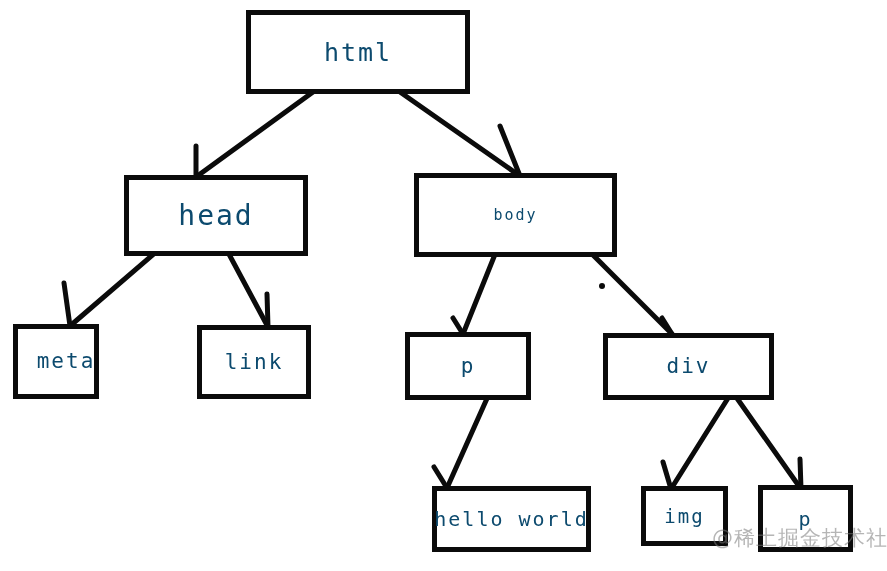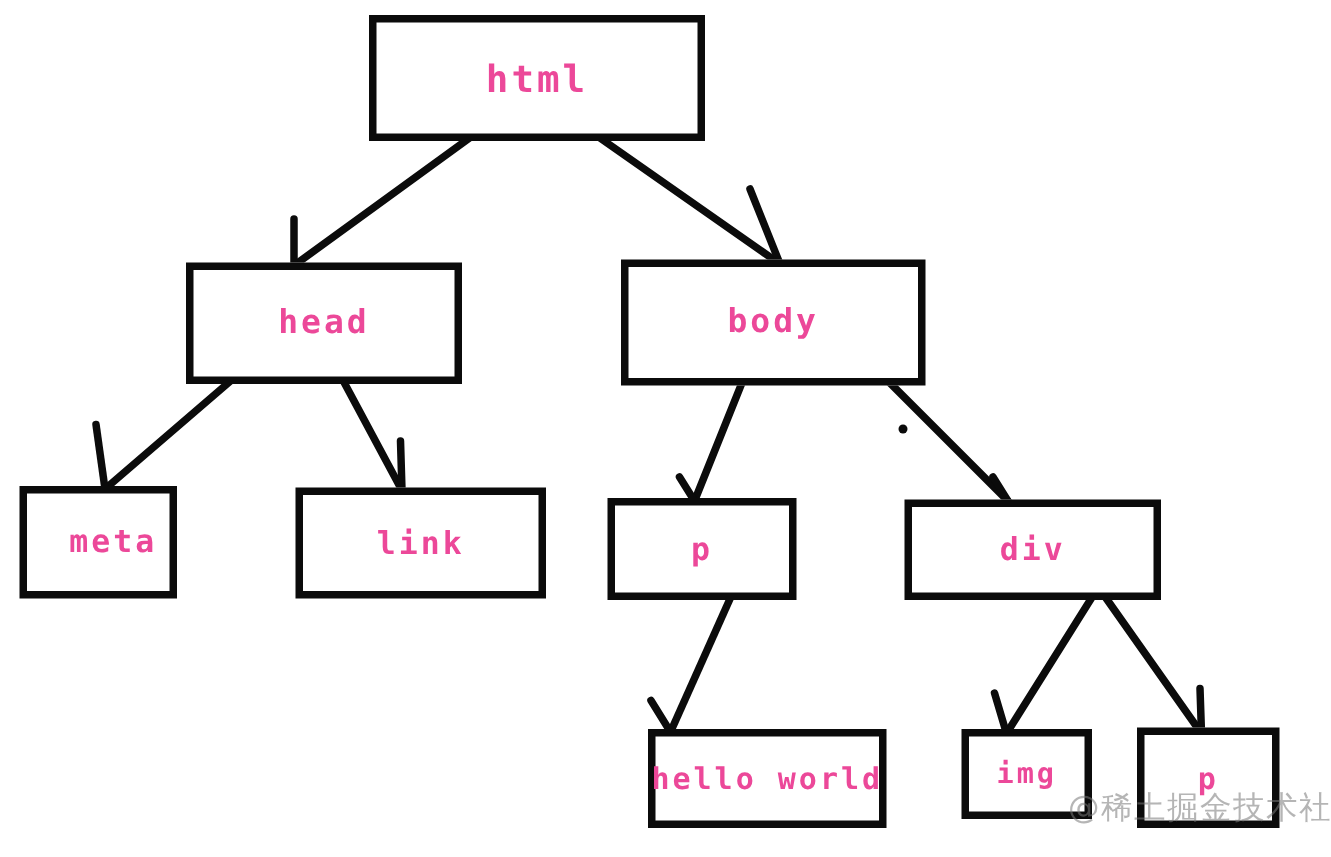--- a/index.html
+++ b/index.html
@@ -16,22 +16,22 @@
     font-family: "DejaVu Sans Mono", "Liberation Mono", monospace;
   }
   .node {
     position: absolute;
     box-sizing: border-box;
     border: 5px solid #0b0b0b;
     background: #ffffff;
     display: flex;
     align-items: center;
     justify-content: center;
-    color: #ec4899;
-    font-weight: bold;
+    color: #0c4a6e;
+    font-weight: normal;
     letter-spacing: 2px;
     z-index: 3;
     white-space: nowrap;
   }
   .node-label {
     display: block;
     line-height: 1;
   }
   #edges {
     position: absolute;
@@ -114,29 +114,29 @@
         <line class="edge-line" x1="734" y1="394" x2="801" y2="489"></line>
         <line class="edge-head" x1="800" y1="459" x2="801" y2="489"></line>
       </g>
     </svg>
 
   <div id="node-layer">
       <div class="node" style="left: 246px; top: 10px; width: 224px; height: 84px;">
         <span class="node-label" style="font-size: 25px;">html</span>
       </div>
       <div class="node" style="left: 124px; top: 175px; width: 184px; height: 81px;">
-        <span class="node-label" style="font-size: 22px;">head</span>
+        <span class="node-label" style="font-size: 28px;">head</span>
       </div>
       <div class="node" style="left: 414px; top: 173px; width: 203px; height: 84px;">
-        <span class="node-label" style="font-size: 22px;">body</span>
+        <span class="node-label" style="font-size: 15px;">body</span>
       </div>
-      <div class="node" style="left: 13px; top: 324px; width: 105px; height: 75px; padding-left: 20px;">
+      <div class="node" style="left: 13px; top: 324px; width: 86px; height: 75px; padding-left: 20px;">
         <span class="node-label" style="font-size: 21px;">meta</span>
       </div>
-      <div class="node" style="left: 197px; top: 325px; width: 167px; height: 74px;">
+      <div class="node" style="left: 197px; top: 325px; width: 114px; height: 74px;">
         <span class="node-label" style="font-size: 21px;">link</span>
       </div>
       <div class="node" style="left: 405px; top: 332px; width: 126px; height: 68px;">
         <span class="node-label" style="font-size: 21px;">p</span>
       </div>
       <div class="node" style="left: 603px; top: 333px; width: 171px; height: 67px;">
         <span class="node-label" style="font-size: 21px;">div</span>
       </div>
       <div class="node" style="left: 404px; top: 486px; width: 159px; height: 66px; margin-left: 28px;">
         <span class="node-label" style="font-size: 20px;">hello world</span>

